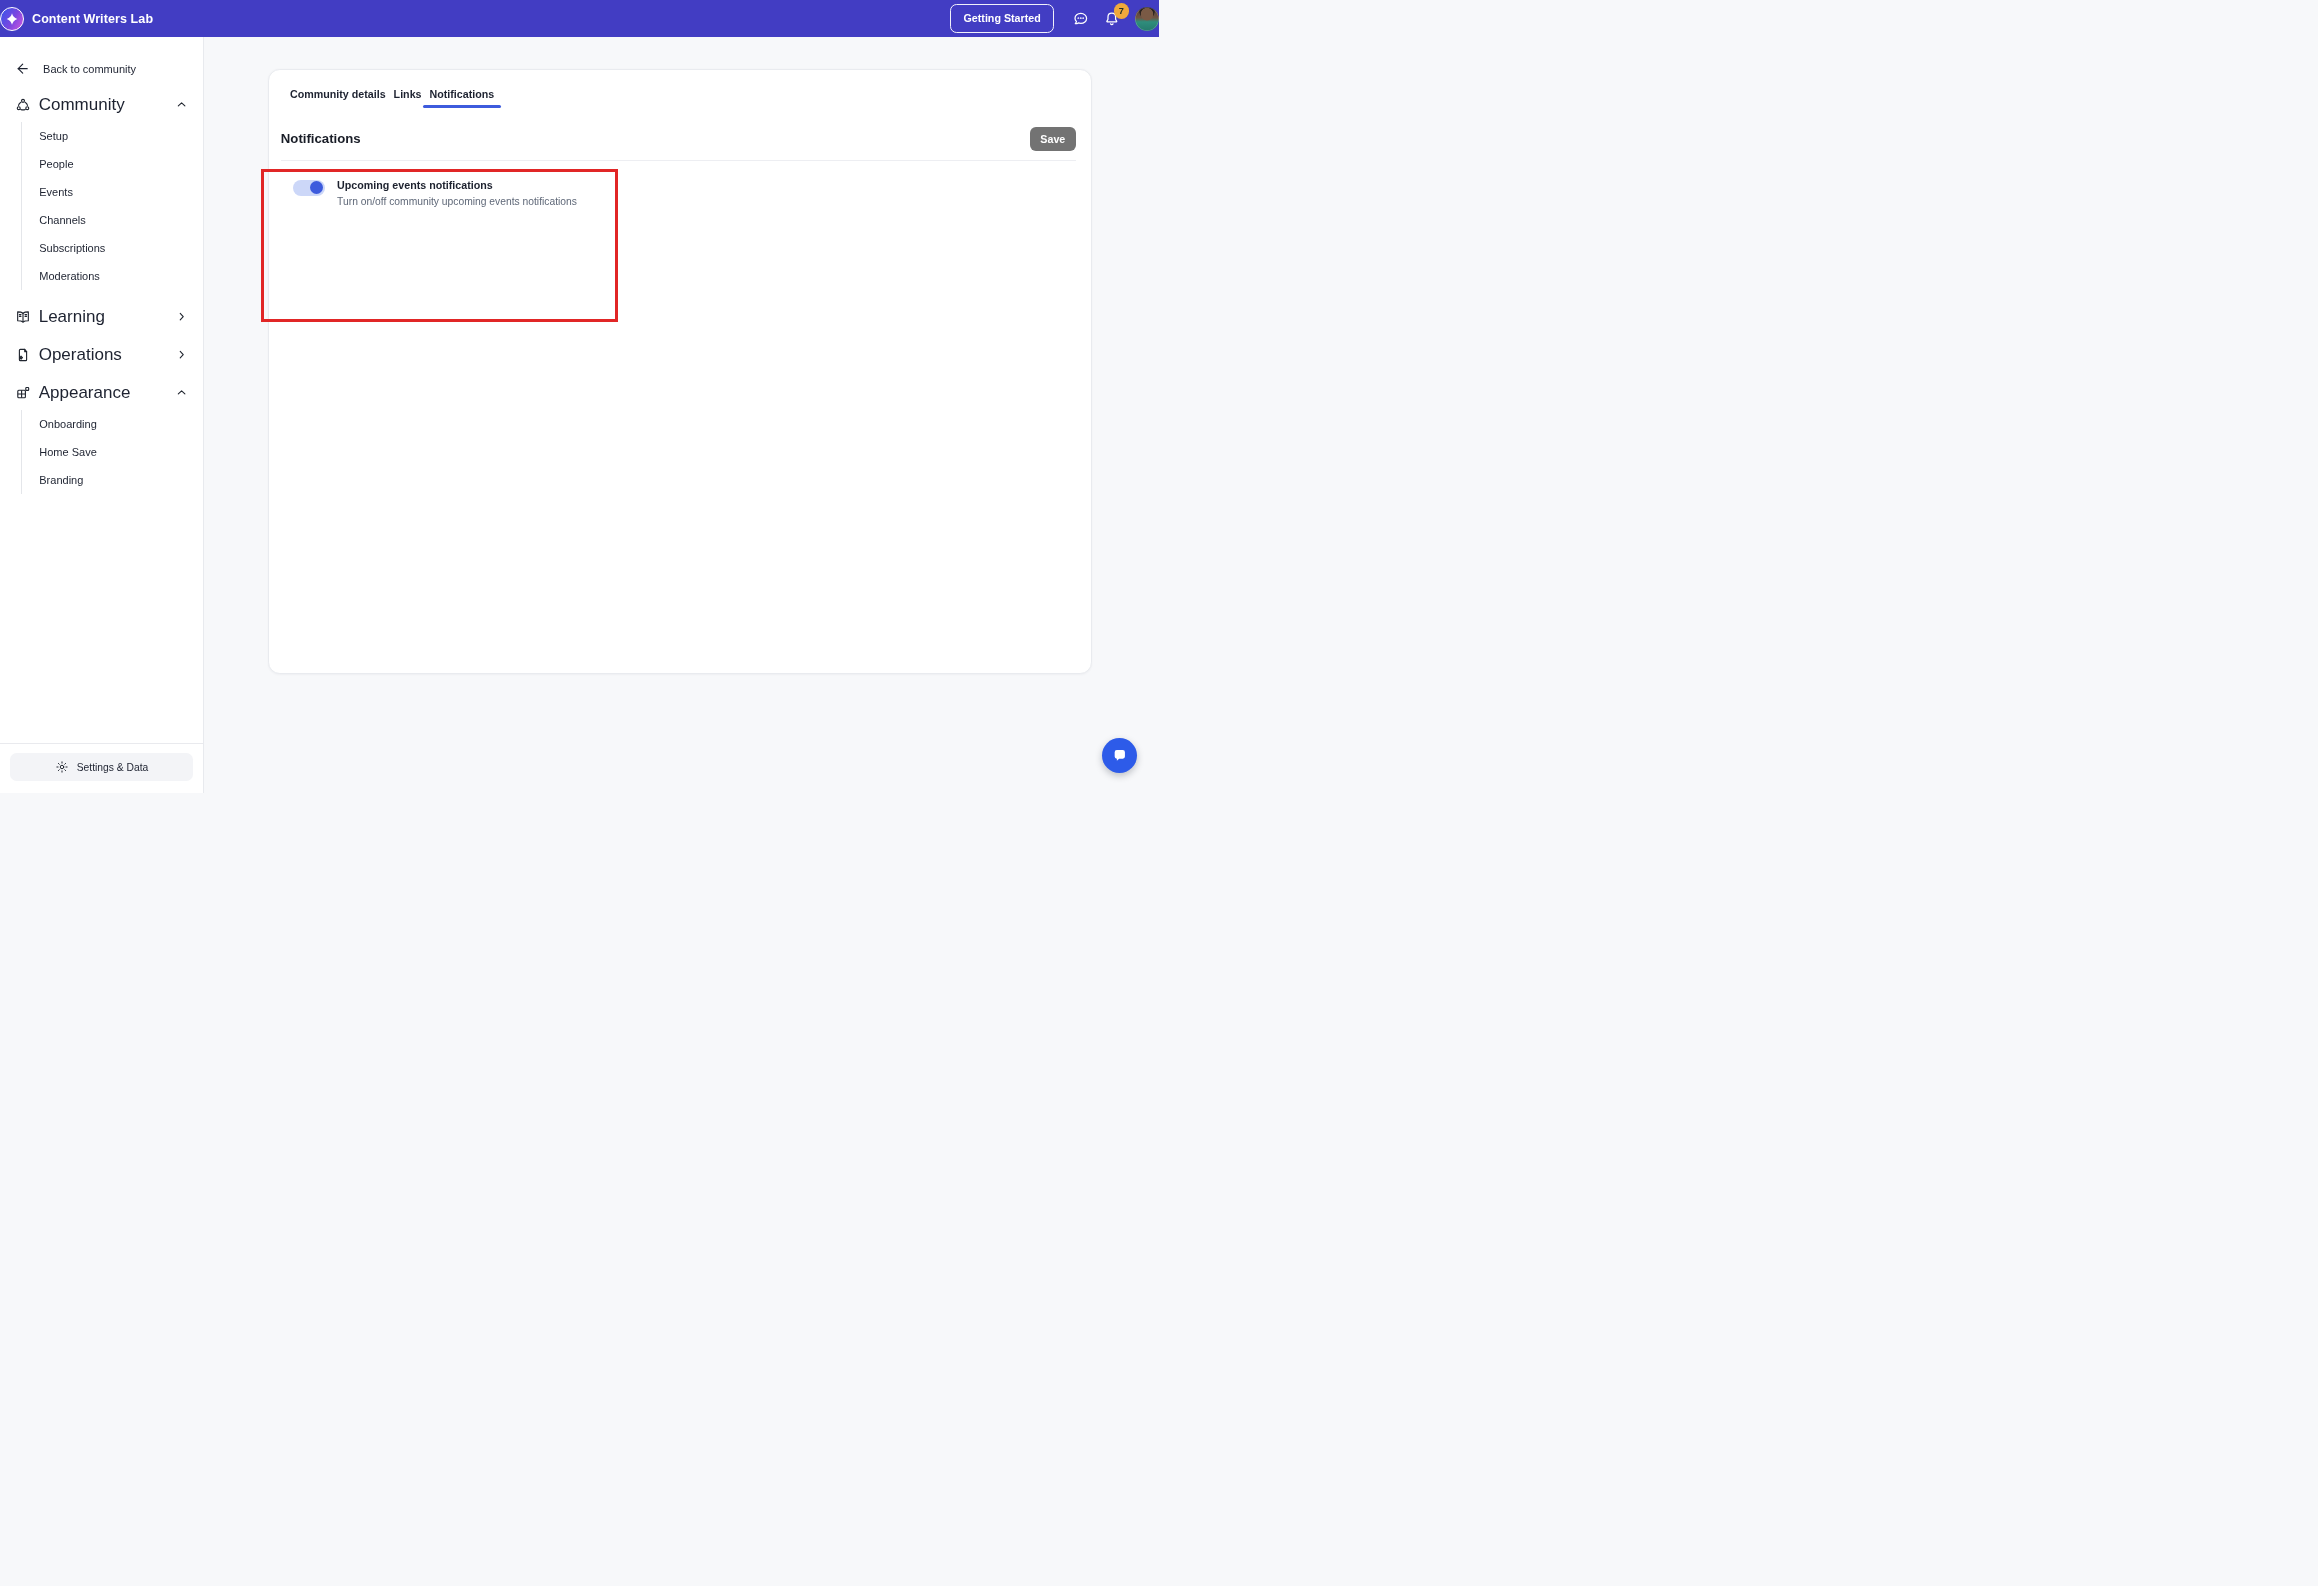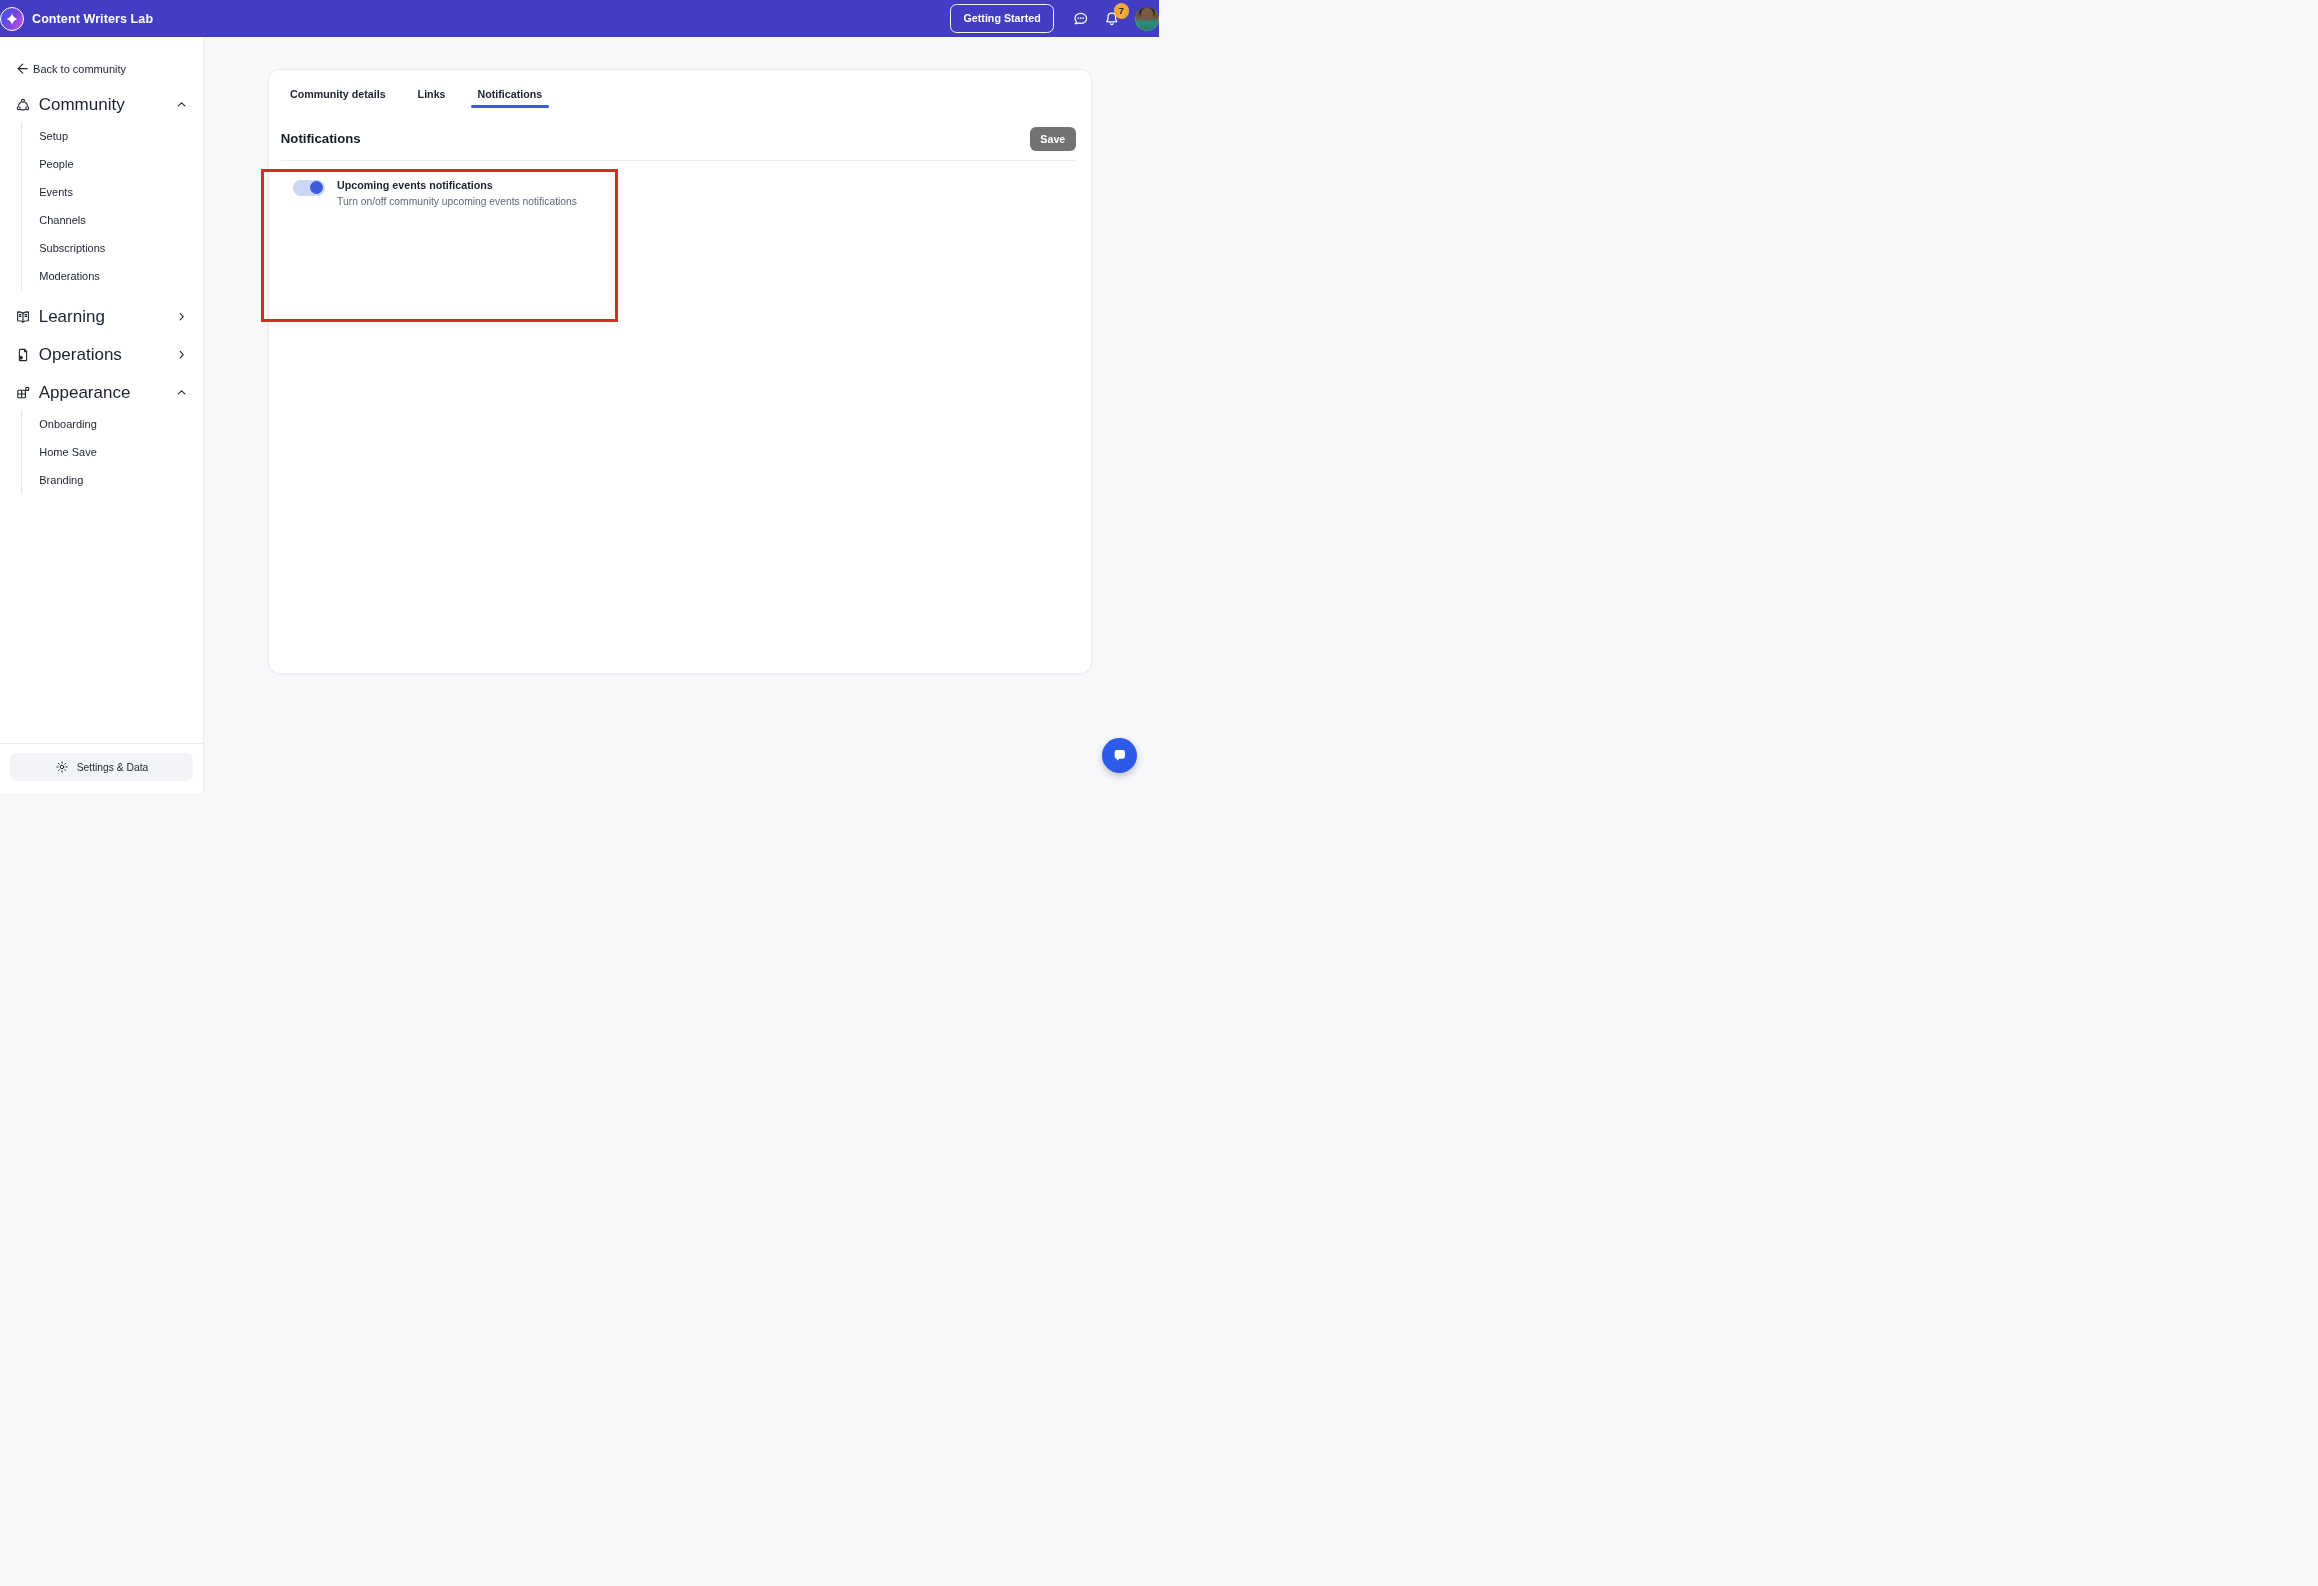--- a/index.html
+++ b/index.html
@@ -42,42 +42,42 @@
       radial-gradient(circle at 50% 18%, #2a2320 0 7.3px, rgba(0,0,0,0) 8px),
       linear-gradient(180deg,#4b3a31 0%,#6e5443 45%,#2f8d7c 62%,#257a6d 100%);
     box-shadow:inset 0 0 0 0.7px rgba(255,255,255,.25);
   }
   
   .sidebar{
     position:absolute;left:0;top:37px;bottom:0;width:204px;background:#fff;
     border-right:0.7px solid #e8eaee;box-sizing:border-box;
     display:flex;flex-direction:column;z-index:10;
   }
-  .back-row{display:flex;align-items:center;gap:3px;margin:24px 14.7px 0 14.7px;font-size:11px;font-weight:500;cursor:pointer;}
+  .back-row{display:flex;align-items:center;gap:13px;margin:24px 14.7px 0 14.7px;font-size:11px;font-weight:500;cursor:pointer;}
   .nav{padding:0 14.7px;margin-top:17.6px;}
   .nav-section{display:flex;align-items:center;height:22px;margin-top:16px;cursor:pointer;}
   .nav-section:first-child{margin-top:0;}
   .nav-section .nav-ico{width:16px;height:16px;flex:0 0 auto;display:flex;}
   .nav-section .sec-label{margin-left:8px;font-size:17px;}
   .nav-section .chev{margin-left:auto;display:flex;}
   .sub-list{margin:5.9px 0 1.5px 6.6px;border-left:1.5px solid #e4e6ea;padding-left:17px;}
   .sub-item{height:28px;display:flex;align-items:center;font-size:11px;cursor:pointer;}
   .sidebar-footer{margin-top:auto;border-top:0.7px solid #e9eaee;padding:9.6px 10.3px 11.8px 10.3px;}
   .settings-btn{
     background:#f3f4f7;border-radius:6.6px;height:28px;display:flex;align-items:center;
     gap:8px;padding:0 10.3px;font-size:10.3px;font-weight:normal;cursor:pointer;justify-content:center;
   }
   
   .main{position:absolute;left:204px;top:37px;right:0;bottom:0;background:#f7f8fa;}
   .card{
     position:absolute;left:64px;top:32px;width:824px;height:605px;background:#fff;
     border:0.7px solid #e9ebef;border-radius:11.8px;box-sizing:border-box;
     box-shadow:0 0.7px 2.2px rgba(16,24,40,.04);
   }
-  .tabs{display:flex;gap:32px;padding:18.4px 20.6px 0 21px;}
+  .tabs{display:flex;gap:8px;padding:18.4px 20.6px 0 21px;}
   .tab{position:relative;font-size:10.7px;font-weight:600;color:#1d2230;padding-bottom:10.3px;cursor:pointer;}
   .tab.active::after{
     content:"";position:absolute;left:-6.6px;right:-6.6px;bottom:2.9px;height:2.6px;
     border-radius:2.9px;background:#3d5bdd;
   }
   .card-body{padding:0 15.4px 0 11.8px;}
   .section-head{display:flex;align-items:center;justify-content:space-between;margin-top:16px;}
   .section-title{font-size:13.2px;font-weight:bold;color:#191d27;}
   .save-btn{
     background:#737373;color:#fff;border:none;border-radius:5.9px;height:24px;

